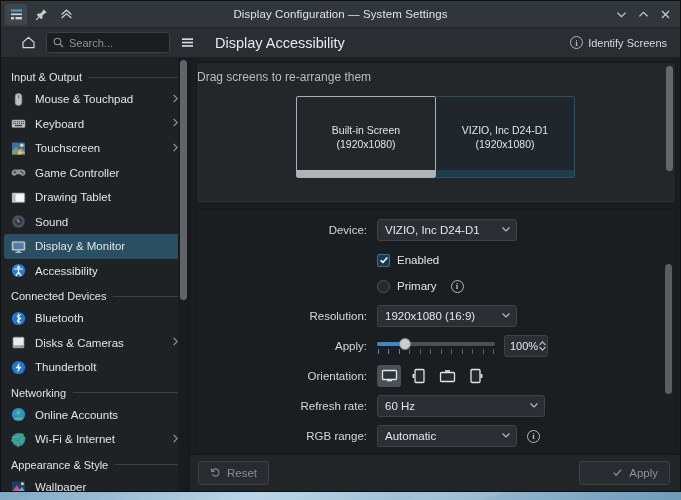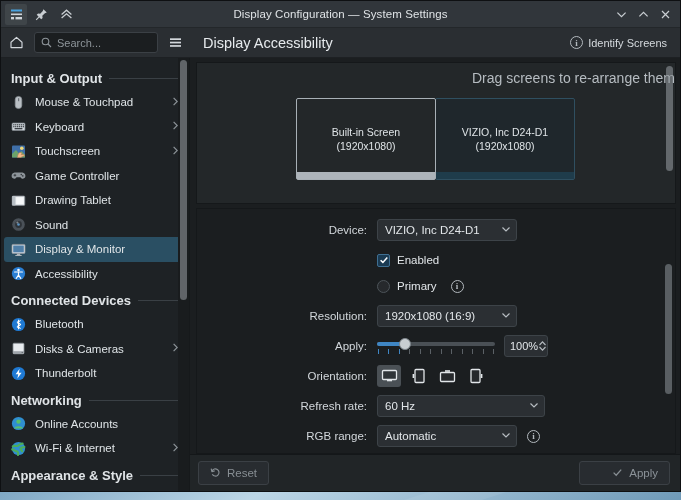--- a/index.html
+++ b/index.html
@@ -48,20 +48,21 @@
   }
   .tb-right { margin-left:auto; display:flex; align-items:center; gap:0px; padding-right:4px; z-index:2;}
   .tb-right .tb-btn { width:22px; }
 
   
   .header {
     height: 30px; flex:none;
     display: flex; align-items: stretch;
     background: #2a2e32;
     border-bottom: 1px solid #1d2023;
+    padding-left: 12px;
   }
   .header-left {
     width: 189px; flex: none;
     display: flex; align-items: center; gap: 6px;
     padding: 0 4px 0 3px;
     background: #2a2e32;
   }
   .home-btn {
     width: 24px; height: 24px; flex:none;
     display:flex; align-items:center; justify-content:center;
@@ -101,21 +102,21 @@
     background: #1e2225;
     position: relative;
     overflow: hidden;
     border-right: 1px solid #16191b;
   }
   .sb-inner { padding: 6px 0 0 0; }
   .sb-group {
     display: flex; align-items: center; gap: 7px;
     padding: 7px 10px 4px 10px;
   }
-  .sb-group .gt { font-size: 13px; font-weight: bold; color: #e0e4e7; white-space:nowrap; }
+  .sb-group .gt { font-size: 11px; font-weight: normal; color: #e0e4e7; white-space:nowrap; }
   .sb-group .gl { flex:1; height:1px; background:#3a4045; }
   .sb-item {
     display: flex; align-items: center;
     height: 24.5px;
     margin: 0 3px;
     padding: 0 6px 0 7px;
     border-radius: 3px;
     gap: 9px;
   }
   .sb-item.selected { background: #2a4f63; text-align: center; }
@@ -138,21 +139,21 @@
 
   .arrange {
     height: 142px; flex: none;
     margin: 4px 4px 0 6px;
     background: #232729;
     border: 1px solid #15181a;
     position: relative;
     overflow: hidden;
   }
   .arrange-hint {
-    text-align:right; font-size: 14px; color:#b6bcc1;
+    text-align:left; font-size: 12px; color:#b6bcc1;
     padding-top: 7px;
   }
   .screens { position:relative; margin: 12px auto 0 auto; width: 290px; height: 85px; }
   .screen {
     position:absolute; top: 0;
     height: 82px;
     border: 1px solid #9aa3a9;
     background: #232729;
     display:flex; align-items:center; justify-content:center;
     flex-direction: column;

